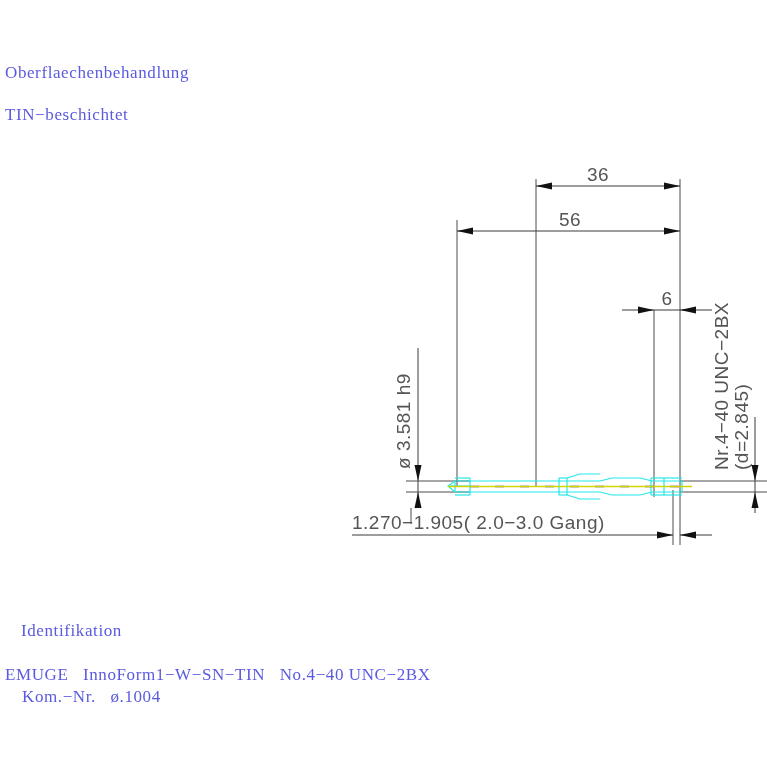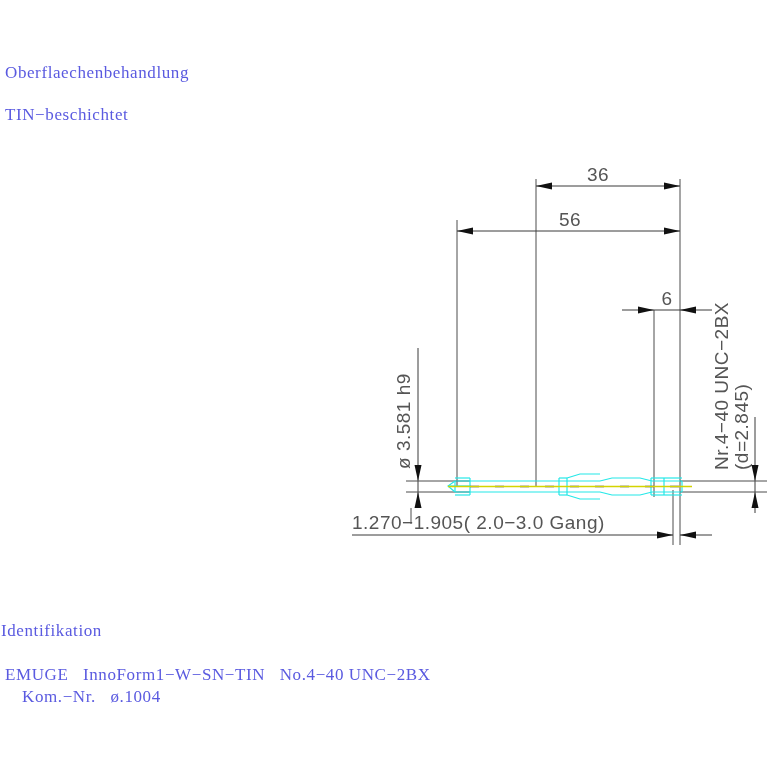--- a/index.html
+++ b/index.html
@@ -24,21 +24,21 @@
   .annot {
     position: absolute;
     color: #5a5ae0;
     font-family: Liberation Serif, serif;
     font-size: 17px;
     letter-spacing: 0.6px;
     white-space: pre;
   }
   #txt-oberflaechen { left: 5px;  top: 63px; }
   #txt-tin          { left: 5px;  top: 105px; }
-  #txt-ident        { left: 1px;  top: 621px; }
+  #txt-ident        { left: 21px;  top: 621px; }
   #txt-emuge        { left: 5px;  top: 665px; text-align: center; }
   #txt-kom          { left: 22px; top: 687px; text-align: right; }
 
   svg#drawing {
     position: absolute;
     left: 0; top: 0;
     width: 767px;
     height: 767px;
   }
   .thin   { stroke: #4d4d4d; stroke-width: 1; fill: none; }

